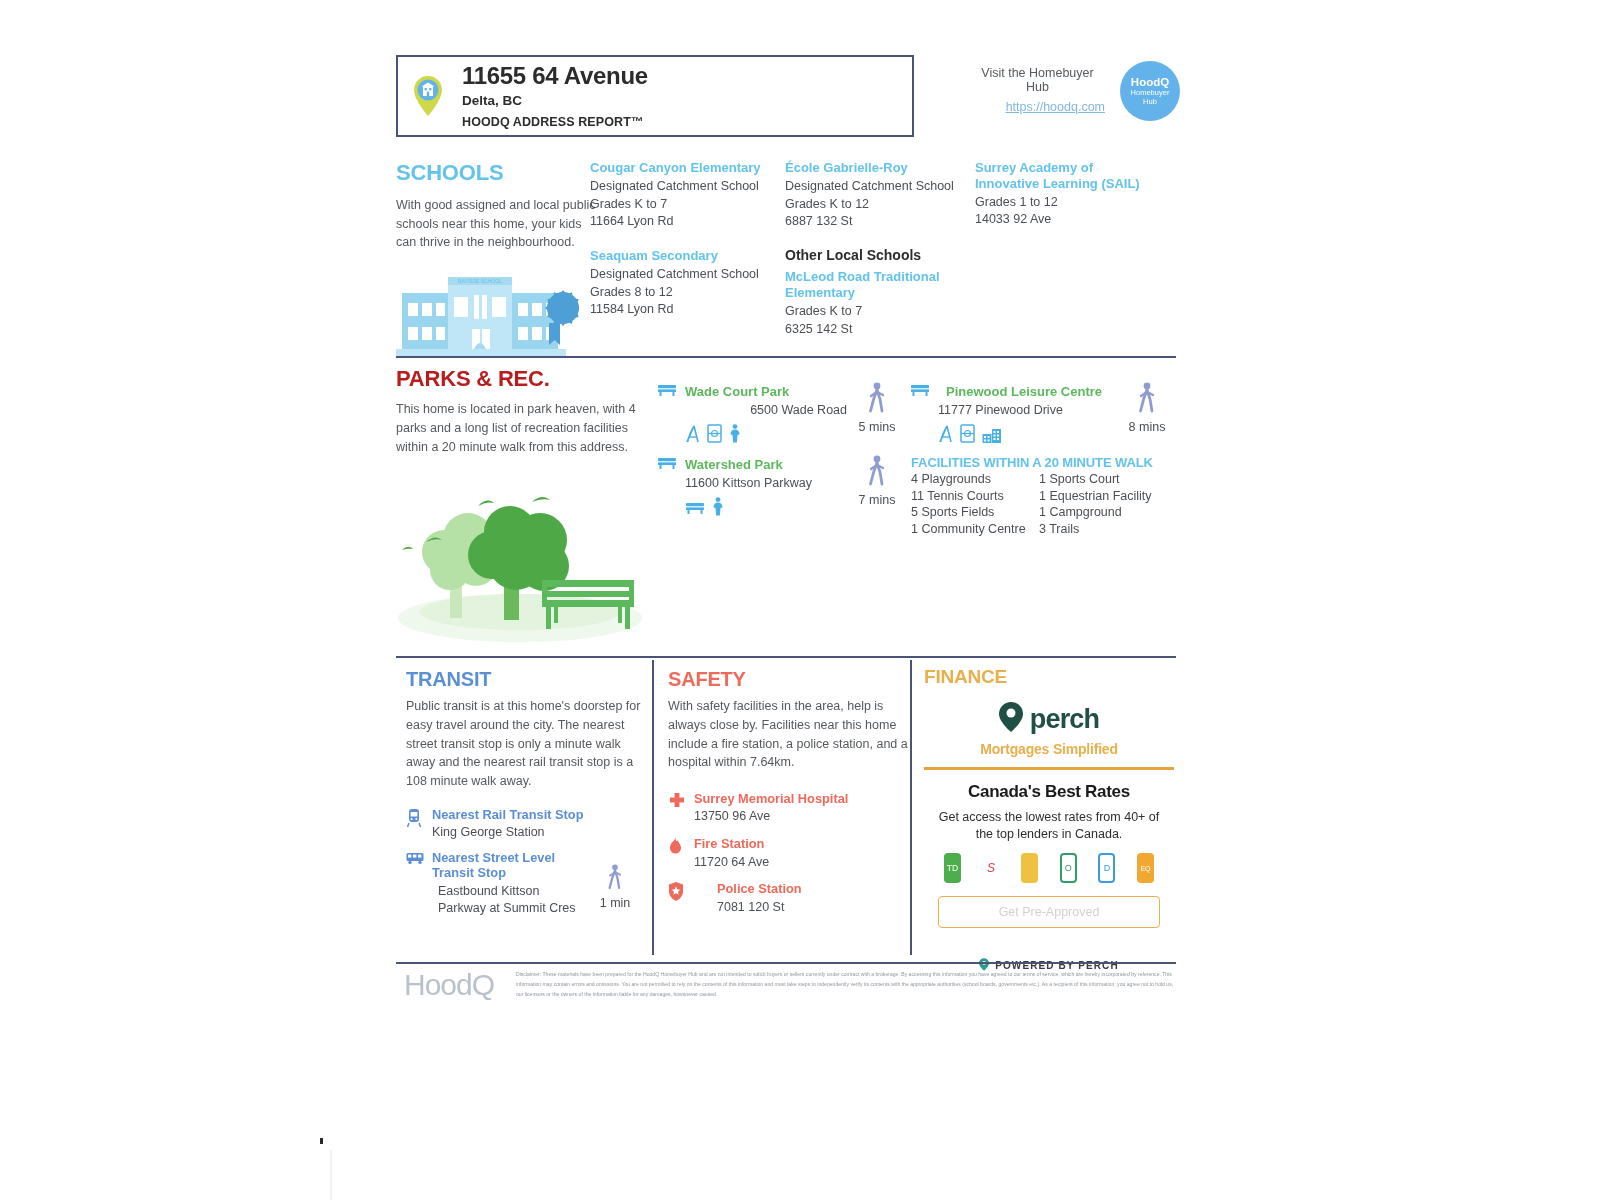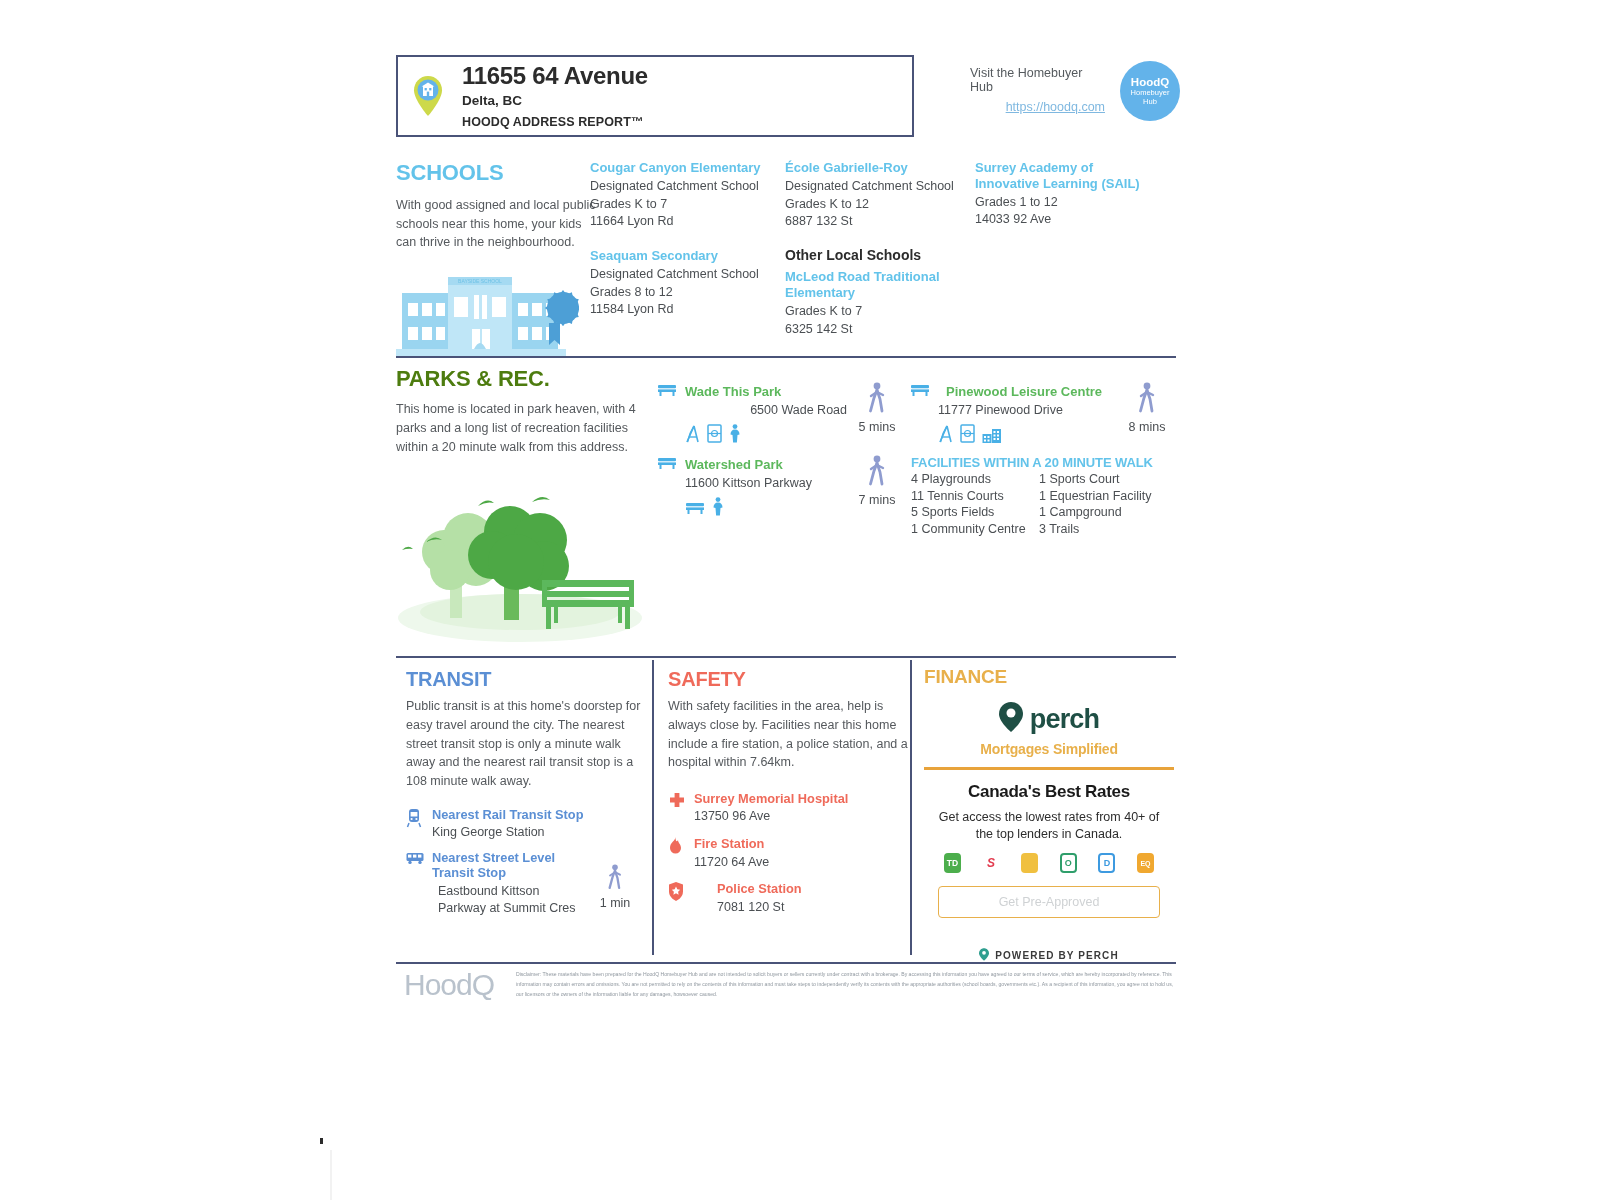--- a/index.html
+++ b/index.html
@@ -27,21 +27,21 @@
     border:2px solid #4a5378; background:#fff;
     display:flex; align-items:center;
   }
   .pin-wrap { width:60px; display:flex; justify-content:center; align-items:center; }
   .hdr-text { padding-left:4px; }
   .hdr-addr { font-size:24px; font-weight:bold; color:#2c2c2c; letter-spacing:-0.3px; line-height:1.05; }
   .hdr-city { font-size:13.5px; font-weight:bold; color:#2c2c2c; margin-top:4px; }
   .hdr-sub  { font-size:12.5px; font-weight:bold; color:#2c2c2c; margin-top:7px; letter-spacing:0.1px; }
 
   .hub-block { position:absolute; left:640px; top:66px; width:250px; }
-  .hub-line1 { font-size:12.5px; color:#555a5e; text-align:left; width:135px; }
+  .hub-line1 { font-size:12.5px; color:#555a5e; text-align:center; width:135px; }
   .hub-link  { font-size:12.5px; color:#7fb8e0; text-align:right; width:135px; text-decoration:underline; margin-top:6px; }
   .hub-badge {
     position:absolute; left:150px; top:-5px; width:60px; height:60px; border-radius:50%;
     background:#63b3ea; color:#fff; display:flex; flex-direction:column;
     align-items:center; justify-content:center; line-height:1.15;
   }
   .hub-badge b { font-size:11.5px; }
   .hub-badge span { font-size:7.5px; }
 
   
@@ -54,21 +54,21 @@
     position:absolute; left:66px; top:196px; width:200px;
     font-size:12.5px; color:#55595d; line-height:1.48;
   }
   .school-col { position:absolute; font-size:12.5px; color:#4b4f53; }
   .sch-name { color:#63c3ea; font-weight:bold; font-size:13px; line-height:1.22; margin-bottom:2px; }
   .sch-line { line-height:1.42; }
   .other-local { font-size:14px; font-weight:bold; color:#2c2c2c; margin:16px 0 6px; }
   .school-img { position:absolute; left:64px; top:255px; }
 
   
-  .parks-title { position:absolute; left:66px; top:366px; color:#4d7c0f; }
+  .parks-title { position:absolute; left:66px; top:366px; color:#b91c1c; }
   .parks-intro {
     position:absolute; left:66px; top:400px; width:262px;
     font-size:12.5px; color:#55595d; line-height:1.5;
   }
   .park-item { position:absolute; font-size:12.5px; color:#4b4f53; }
   .park-name { color:#5cb85c; font-weight:bold; font-size:13px; }
   .park-addr { margin-top:2px; line-height:1.4; }
   .park-icons { margin-top:4px; display:flex; gap:7px; align-items:flex-end; }
   .walk { position:absolute; text-align:center; font-size:12.5px; color:#4b4f53; width:54px; }
   .walk-lbl { margin-top:1px; }
@@ -98,22 +98,22 @@
   
   .finance { position:absolute; left:594px; top:666px; width:250px; }
   .f-title { color:#e8b04b; }
   .perch-logo { display:flex; align-items:center; justify-content:center; gap:7px; margin-top:14px; }
   .perch-word { font-size:27px; font-weight:bold; color:#1f4f45; letter-spacing:-0.8px; }
   .perch-tag { text-align:center; font-size:14px; font-weight:bold; color:#e8b04b; margin-top:5px; letter-spacing:-0.2px; }
   .perch-card { margin-top:10px; border-top:3px solid #e8a33b; background:#fff; padding:12px 14px 14px; }
   .pc-h { text-align:center; font-size:17px; font-weight:bold; color:#1a1a1a; letter-spacing:-0.3px; }
   .pc-b { text-align:center; font-size:12.5px; color:#2d2d2d; margin-top:7px; line-height:1.33; }
   .lenders { display:flex; justify-content:space-between; margin:11px 6px 0; }
-  .lender { width:17px; height:20px; border-radius:4px; display:flex; align-items:center; justify-content:center;
-            font-size:8.5px; font-weight:bold; color:#fff; }
+  .lender { width:17px; height:30px; border-radius:4px; display:flex; align-items:center; justify-content:center;
+            font-size:8.5px; font-weight:normal; color:#fff; }
   .cta { margin-top:13px; border:1px solid #e8b04b; border-radius:4px; text-align:center;
          padding:8px 13px; font-size:12.5px; color:#cfd2d4; }
   .powered { display:flex; align-items:center; justify-content:center; gap:6px; margin-top:16px;
              font-size:10px; font-weight:bold; color:#3a3a3a; letter-spacing:1.1px; }
 
   
   .foot-rule { position:absolute; left:66px; top:962px; width:780px; height:2px; background:#4a5378; }
   .hoodq-logo { position:absolute; left:74px; top:968px; font-size:30px; color:#b9c2cc; letter-spacing:-1px; font-weight:normal; }
   .disclaim { position:absolute; left:186px; top:970px; width:660px;
               font-size:5.1px; color:#8e969e; line-height:1.92; }
@@ -245,21 +245,21 @@
   <div class="park-item" style="left:327px; top:382px; width:190px;">
     <div style="display:flex; gap:8px; align-items:center;">
       <span>
         <svg width="20" height="15" viewBox="0 0 20 15">
             <rect x="1" y="3" width="18" height="3.2" rx="1" fill="#49b0e6"></rect>
             <rect x="1" y="7.4" width="18" height="2.6" fill="#49b0e6"></rect>
             <rect x="2.5" y="9.6" width="2" height="4.4" fill="#49b0e6"></rect>
             <rect x="15.5" y="9.6" width="2" height="4.4" fill="#49b0e6"></rect>
           </svg>
       </span>
-      <span class="park-name">Wade This Park</span>
+      <span class="park-name">Wade Court Park</span>
     </div>
     <div class="park-addr" style="margin-left:28px;text-align:right;">6500 Wade Road</div>
     <div class="park-icons" style="margin-left:28px;">
       <span>
         <svg width="15" height="19" viewBox="0 0 15 19">
             <path d="M2 18 L9 2 M9 2 L13 18" stroke="#49b0e6" stroke-width="1.6" fill="none"></path>
             <path d="M4 13 L11.5 13" stroke="#49b0e6" stroke-width="1.4"></path>
             <path d="M2.5 18 q2-9 6.5-16" stroke="#49b0e6" stroke-width="1.5" fill="none"></path>
           </svg>
       </span>

